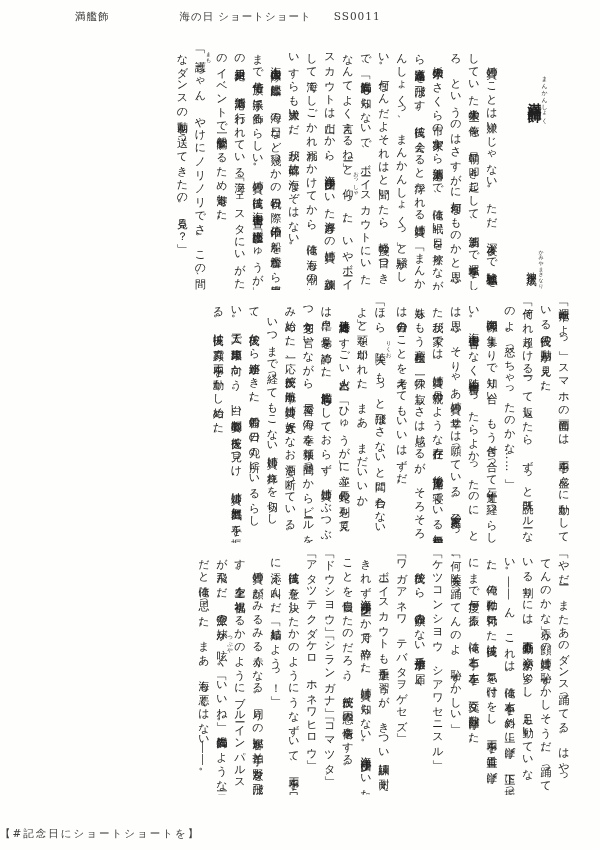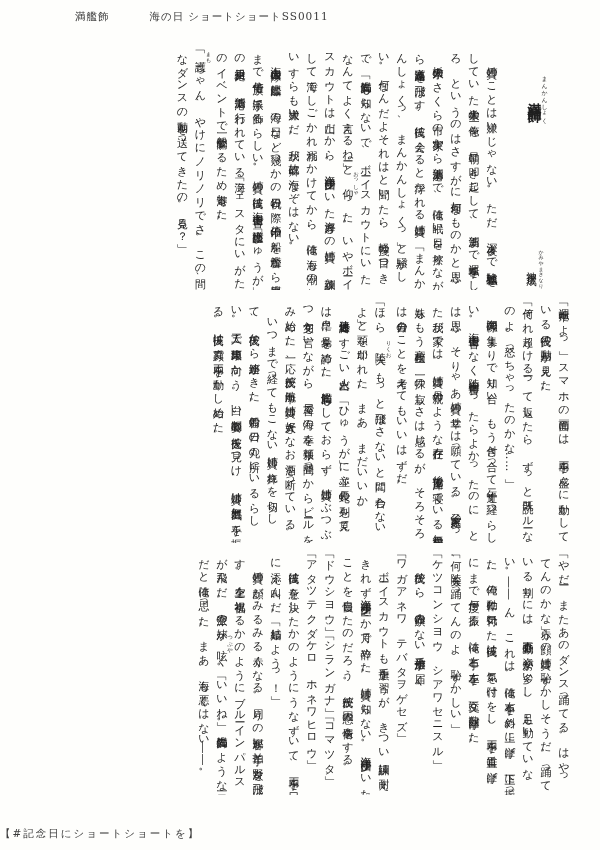--- a/index.html
+++ b/index.html
@@ -11,23 +11,23 @@
     position:relative;
     overflow:hidden;
   }
   .page{position:absolute;inset:0;background:#fefefc;}
   
   .header{
     position:absolute;top:10px;left:75px;right:20px;
     font-size:10.5px;color:#3b3b3b;letter-spacing:1px;
     white-space:nowrap;
   }
-  .header .h-theme{margin-left:40px;text-align:center;}
+  .header .h-theme{margin-left:70px;text-align:center;}
   .header .h-series{margin-left:4px;}
-  .header .h-code{}
+  .header .h-code{margin-left:22px;}
   
   .band{
     position:absolute;left:62px;width:510px;height:244px;
     overflow:hidden;
   }
   .band1{top:46px;}
   .band2{top:299px;}
   .band3{top:551px;}
   .btext{
     position:absolute;top:0;right:0;bottom:0;left:0;

